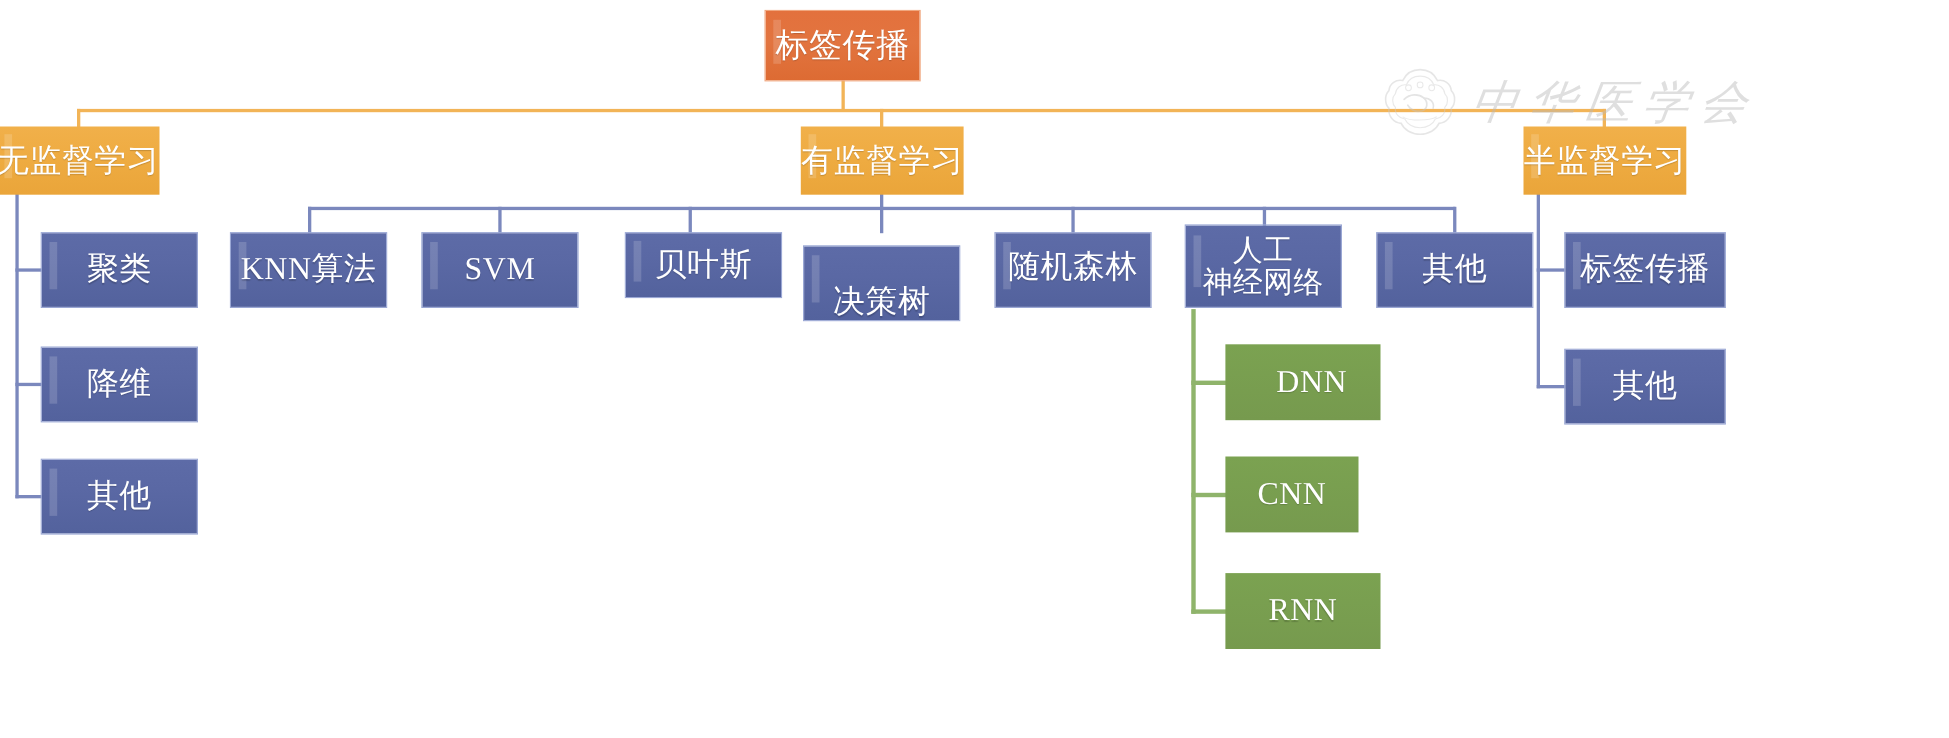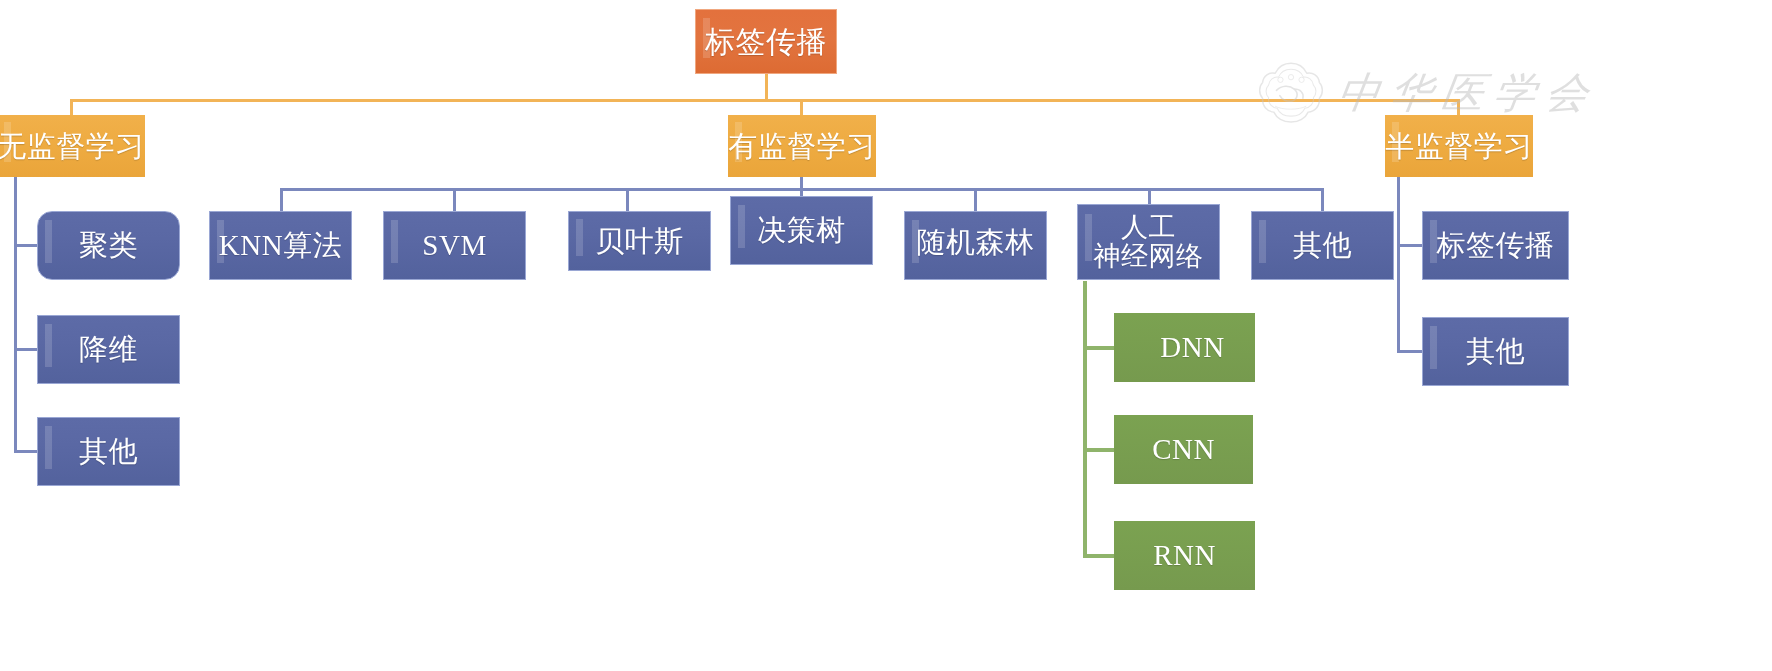--- a/index.html
+++ b/index.html
@@ -171,21 +171,21 @@
   <div class="node level2" style="left:728px; top:115px; width:148px; height:62px;">
     <span class="glossy"></span>
     <span class="label">有监督学习</span>
   </div>
 
   <div class="node level2" style="left:1385px; top:115px; width:148px; height:62px;">
     <span class="glossy"></span>
     <span class="label">半监督学习</span>
   </div>
 
-  <div class="node blue" style="left:37px; top:211px; width:143px; height:69px;border-radius:15px;">
+  <div class="node blue" style="left:37px; top:211px; width:143px; height:69px;">
     <span class="glossy"></span>
     <span class="label">聚类</span>
   </div>
   <div class="node blue" style="left:37px; top:315px; width:143px; height:69px;">
     <span class="glossy"></span>
     <span class="label">降维</span>
   </div>
   <div class="node blue" style="left:37px; top:417px; width:143px; height:69px;">
     <span class="glossy"></span>
     <span class="label">其他</span>
@@ -196,42 +196,42 @@
     <span class="label">KNN算法</span>
   </div>
   <div class="node blue" style="left:383px; top:211px; width:143px; height:69px;justify-content:center;">
     <span class="glossy"></span>
     <span class="label">SVM</span>
   </div>
   <div class="node blue" style="left:556px; top:211px; width:143px; height:60px;margin-left:12px;">
     <span class="glossy"></span>
     <span class="label">贝叶斯</span>
   </div>
-  <div class="node blue" style="left:730px; top:196px; width:143px; height:69px;">
+  <div class="node blue" style="left:730px; top:223px; width:143px; height:69px;align-items:flex-end;">
     <span class="glossy"></span>
     <span class="label">决策树</span>
   </div>
   <div class="node blue" style="left:904px; top:211px; width:143px; height:69px;font-family:Liberation Mono, monospace;">
     <span class="glossy"></span>
     <span class="label">随机森林</span>
   </div>
   <div class="node blue" style="left:1077px; top:204px; width:143px; height:76px; font-size:27px;">
     <span class="glossy"></span>
     <span class="label">人工
 神经网络</span>
   </div>
   <div class="node blue" style="left:1251px; top:211px; width:143px; height:69px;">
     <span class="glossy"></span>
     <span class="label">其他</span>
   </div>
 
   <div class="node green" style="left:1114px; top:313px; width:141px; height:69px;padding-left:16px;">
     <span class="label">DNN</span>
   </div>
-  <div class="node green" style="left:1114px; top:415px; width:139px; height:69px;">
+  <div class="node green" style="left:1114px; top:415px; width:121px; height:69px;">
     <span class="label">CNN</span>
   </div>
   <div class="node green" style="left:1114px; top:521px; width:141px; height:69px;">
     <span class="label">RNN</span>
   </div>
 
   <div class="node blue" style="left:1422px; top:211px; width:147px; height:69px;">
     <span class="glossy"></span>
     <span class="label">标签传播</span>
   </div>

